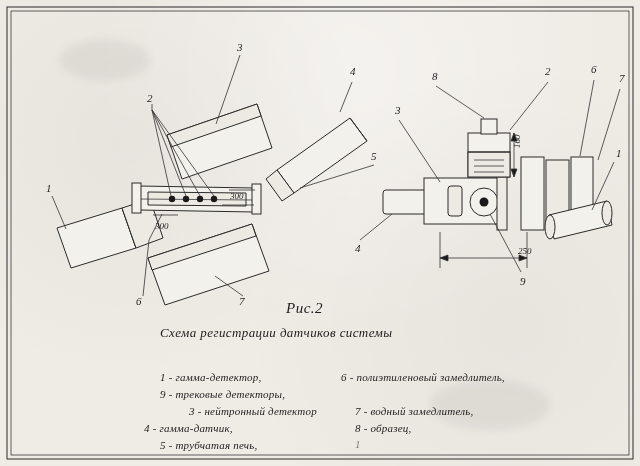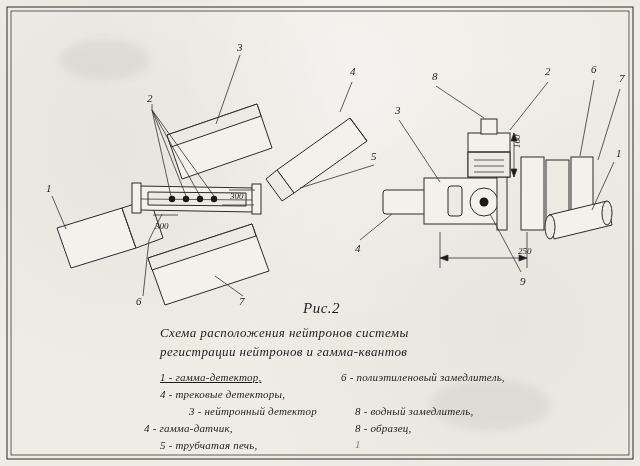--- a/index.html
+++ b/index.html
@@ -197,28 +197,27 @@
   <div class="txt num" style="left:395px;top:104px;">3</div>
   <div class="txt num" style="left:616px;top:147px;">1</div>
   <div class="txt num" style="left:355px;top:242px;">4</div>
   <div class="txt num" style="left:520px;top:275px;">9</div>
 
   <div class="txt dim" style="left:230px;top:191px;">300</div>
   <div class="txt dim" style="left:155px;top:221px;">300</div>
   <div class="txt dim" style="left:512px;top:148px;transform:rotate(-90deg);transform-origin:left top;">160</div>
   <div class="txt dim" style="left:474px;top:246px;margin-left:44px;">250</div>
 
-  <div class="txt capt" style="left:303px;top:300px;">Рис.2</div>
-  <div class="txt title-line" style="left:160px;top:325px;">Схема расположения нейтронов системы</div>
-  <div class="txt title-line" style="left:160px;top:344px;">регистрации нейтронов и гамма-квантов</div>
-
-  <div class="txt legend" style="left:160px;top:371px;text-decoration:underline;">1 - гамма-детектор,</div>
-  <div class="txt legend" style="left:160px;top:388px;">4 - трековые детекторы,</div>
+  <div class="txt capt" style="left:286px;top:300px;">Рис.2</div>
+  <div class="txt title-line" style="left:160px;top:325px;">Схема регистрации датчиков системы</div>
+
+  <div class="txt legend" style="left:160px;top:371px;">1 - гамма-детектор,</div>
+  <div class="txt legend" style="left:160px;top:388px;">9 - трековые детекторы,</div>
   <div class="txt legend" style="left:160px;top:405px;margin-left:29px;">3 - нейтронный детектор</div>
   <div class="txt legend" style="left:144px;top:422px;">4 - гамма-датчик,</div>
   <div class="txt legend" style="left:160px;top:439px;">5 - трубчатая печь,</div>
 
   <div class="txt legend" style="left:341px;top:371px;">6 - полиэтиленовый замедлитель,</div>
-  <div class="txt legend" style="left:355px;top:405px;">8 - водный замедлитель,</div>
+  <div class="txt legend" style="left:355px;top:405px;">7 - водный замедлитель,</div>
   <div class="txt legend" style="left:355px;top:422px;">8 - образец,</div>
   <div class="txt legend" style="left:355px;top:438px;opacity:0.55;">1</div>
 
 </div>
 
 </body></html>

